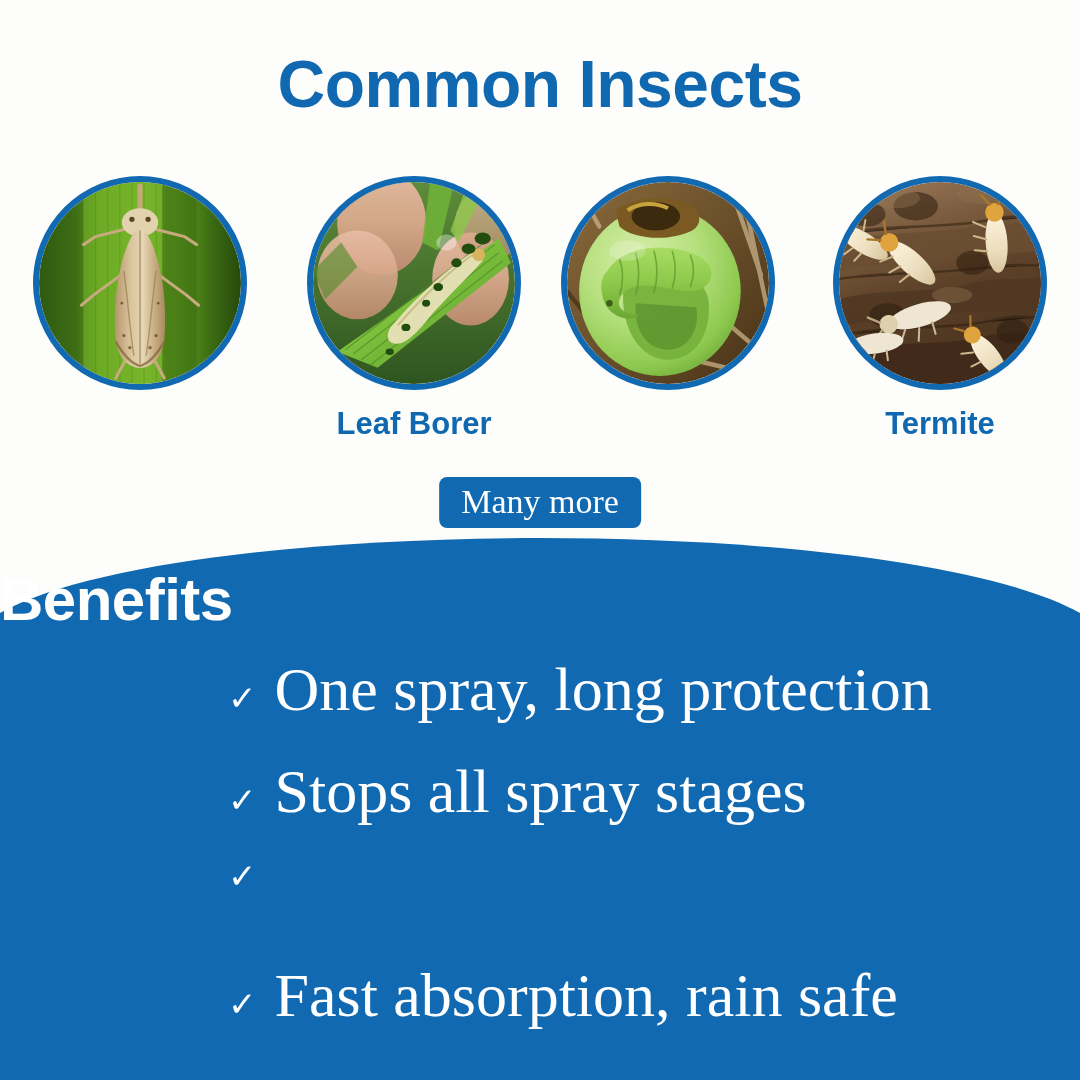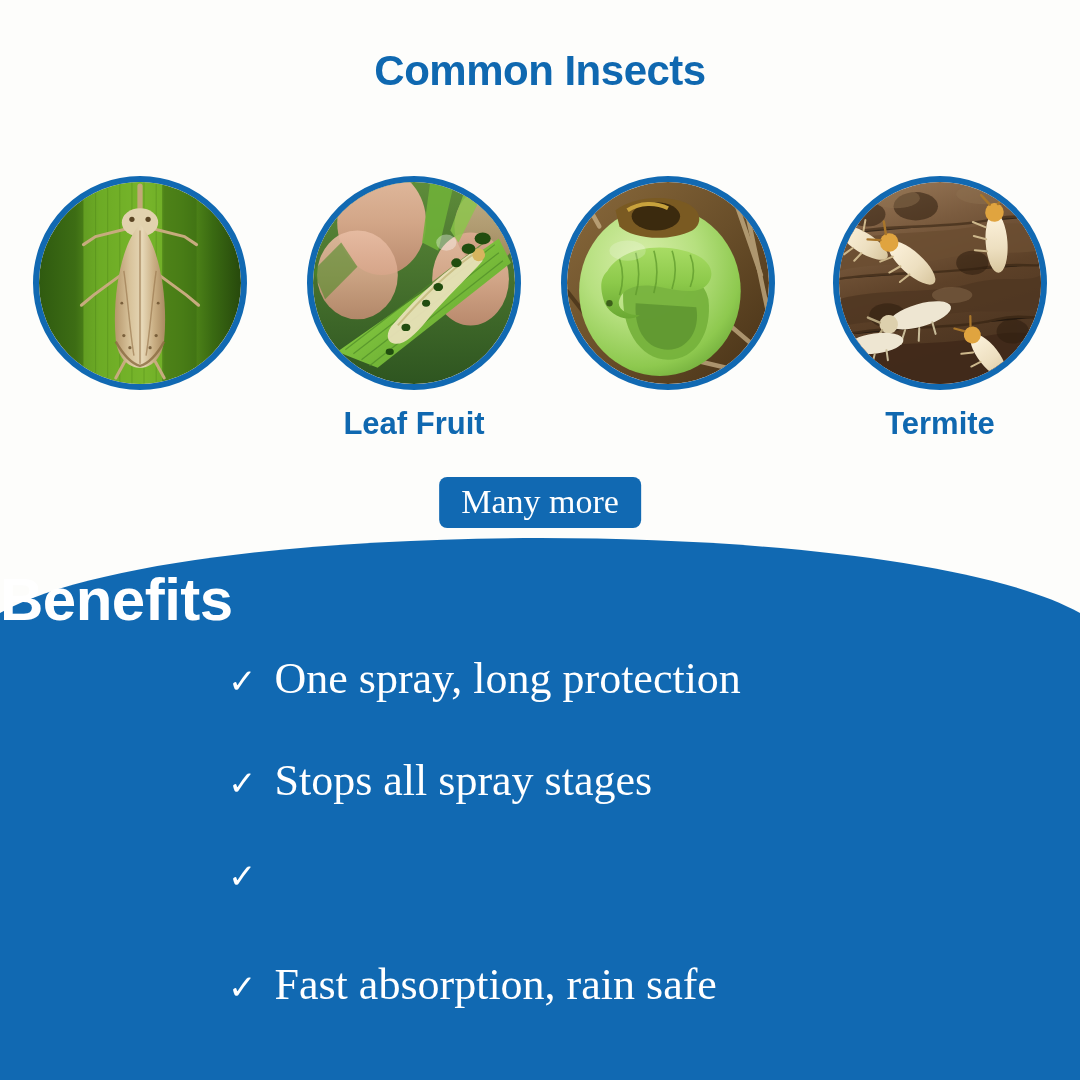--- a/index.html
+++ b/index.html
@@ -24,21 +24,21 @@
     height: 620px;
     background: #fdfdfb;
   }
 
   .page-title {
     position: absolute;
     left: 0; top: 48px;
     width: 1080px;
     text-align: center;
     font-family: "Liberation Sans", sans-serif;
-    font-size: 42px;
+    font-size: 66px;
     font-weight: bold;
     letter-spacing: -0.5px;
     color: #0f68b0;
     line-height: 1.1;
   }
 
   
   .insect-row {
     position: absolute;
     left: 0; top: 176px;
@@ -159,21 +159,21 @@
   .benefit-check {
     font-family: "DejaVu Sans", sans-serif;
     font-size: 34px;
     line-height: 1;
     color: #ffffff;
     margin-right: 18px;
     flex: 0 0 auto;
   }
   .benefit-text {
     font-family: "Liberation Serif", serif;
-    font-size: 44px;
+    font-size: 62px;
     font-weight: normal;
     color: #ffffff;
     line-height: 1.1;
     white-space: nowrap;
   }
 </style>
 </head>
 <body>
 
 <div id="poster">
@@ -300,21 +300,21 @@
                 <ellipse cx="71" cy="40" rx="2.6" ry="2.2"></ellipse>
                 <ellipse cx="62" cy="52" rx="2.4" ry="2"></ellipse>
                 <ellipse cx="56" cy="60" rx="2" ry="1.7"></ellipse>
                 <ellipse cx="46" cy="72" rx="2.2" ry="1.8"></ellipse>
                 <ellipse cx="38" cy="84" rx="2" ry="1.6"></ellipse>
               </g>
               <ellipse cx="66" cy="30" rx="5" ry="4" fill="#ffffff" opacity="0.35"></ellipse>
             </svg>
           </div>
         </div>
-        <div class="insect-label">Leaf Fruit</div>
+        <div class="insect-label">Leaf Borer</div>
       </div>
 
       <div class="insect-card c2">
         <div class="photo-ring">
           <div class="photo-inner">
             <svg viewBox="0 0 100 100" preserveAspectRatio="xMidYMid slice" aria-hidden="true">
               <defs>
                 <radialGradient id="fruitG" cx="0.38" cy="0.32" r="0.78">
                   <stop offset="0%" stop-color="#d8eeaa"></stop>
                   <stop offset="45%" stop-color="#b6e07f"></stop>

